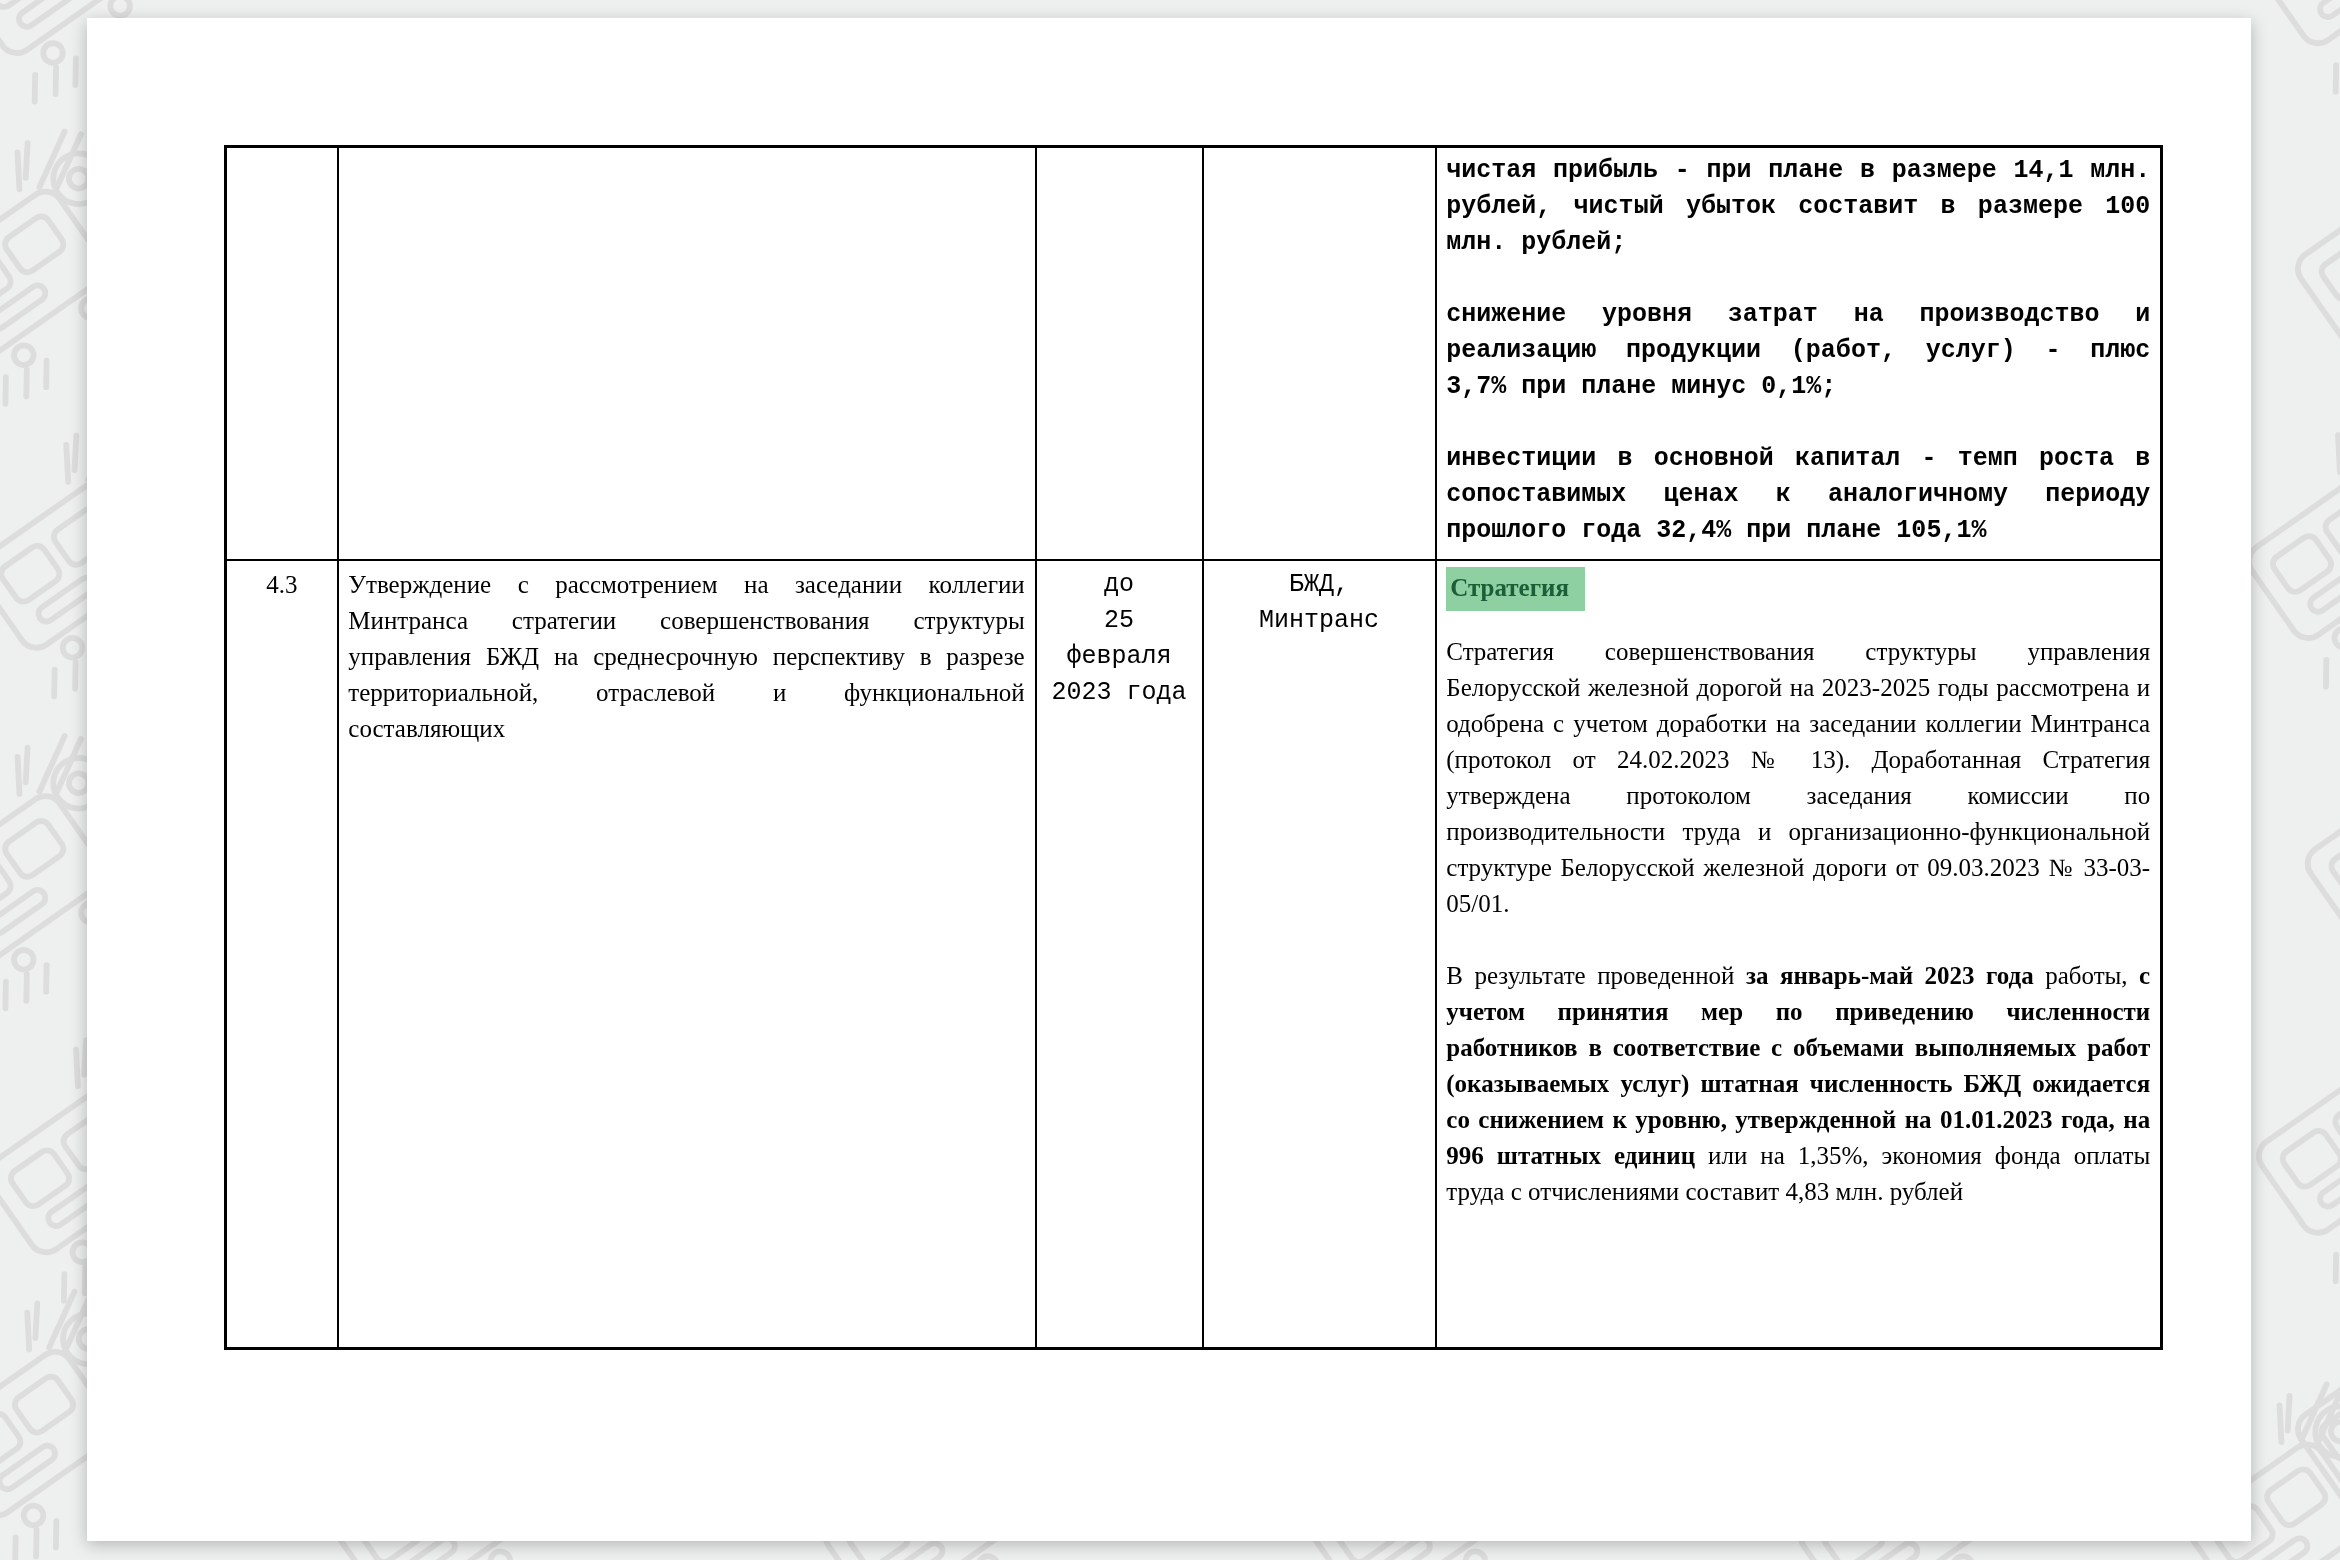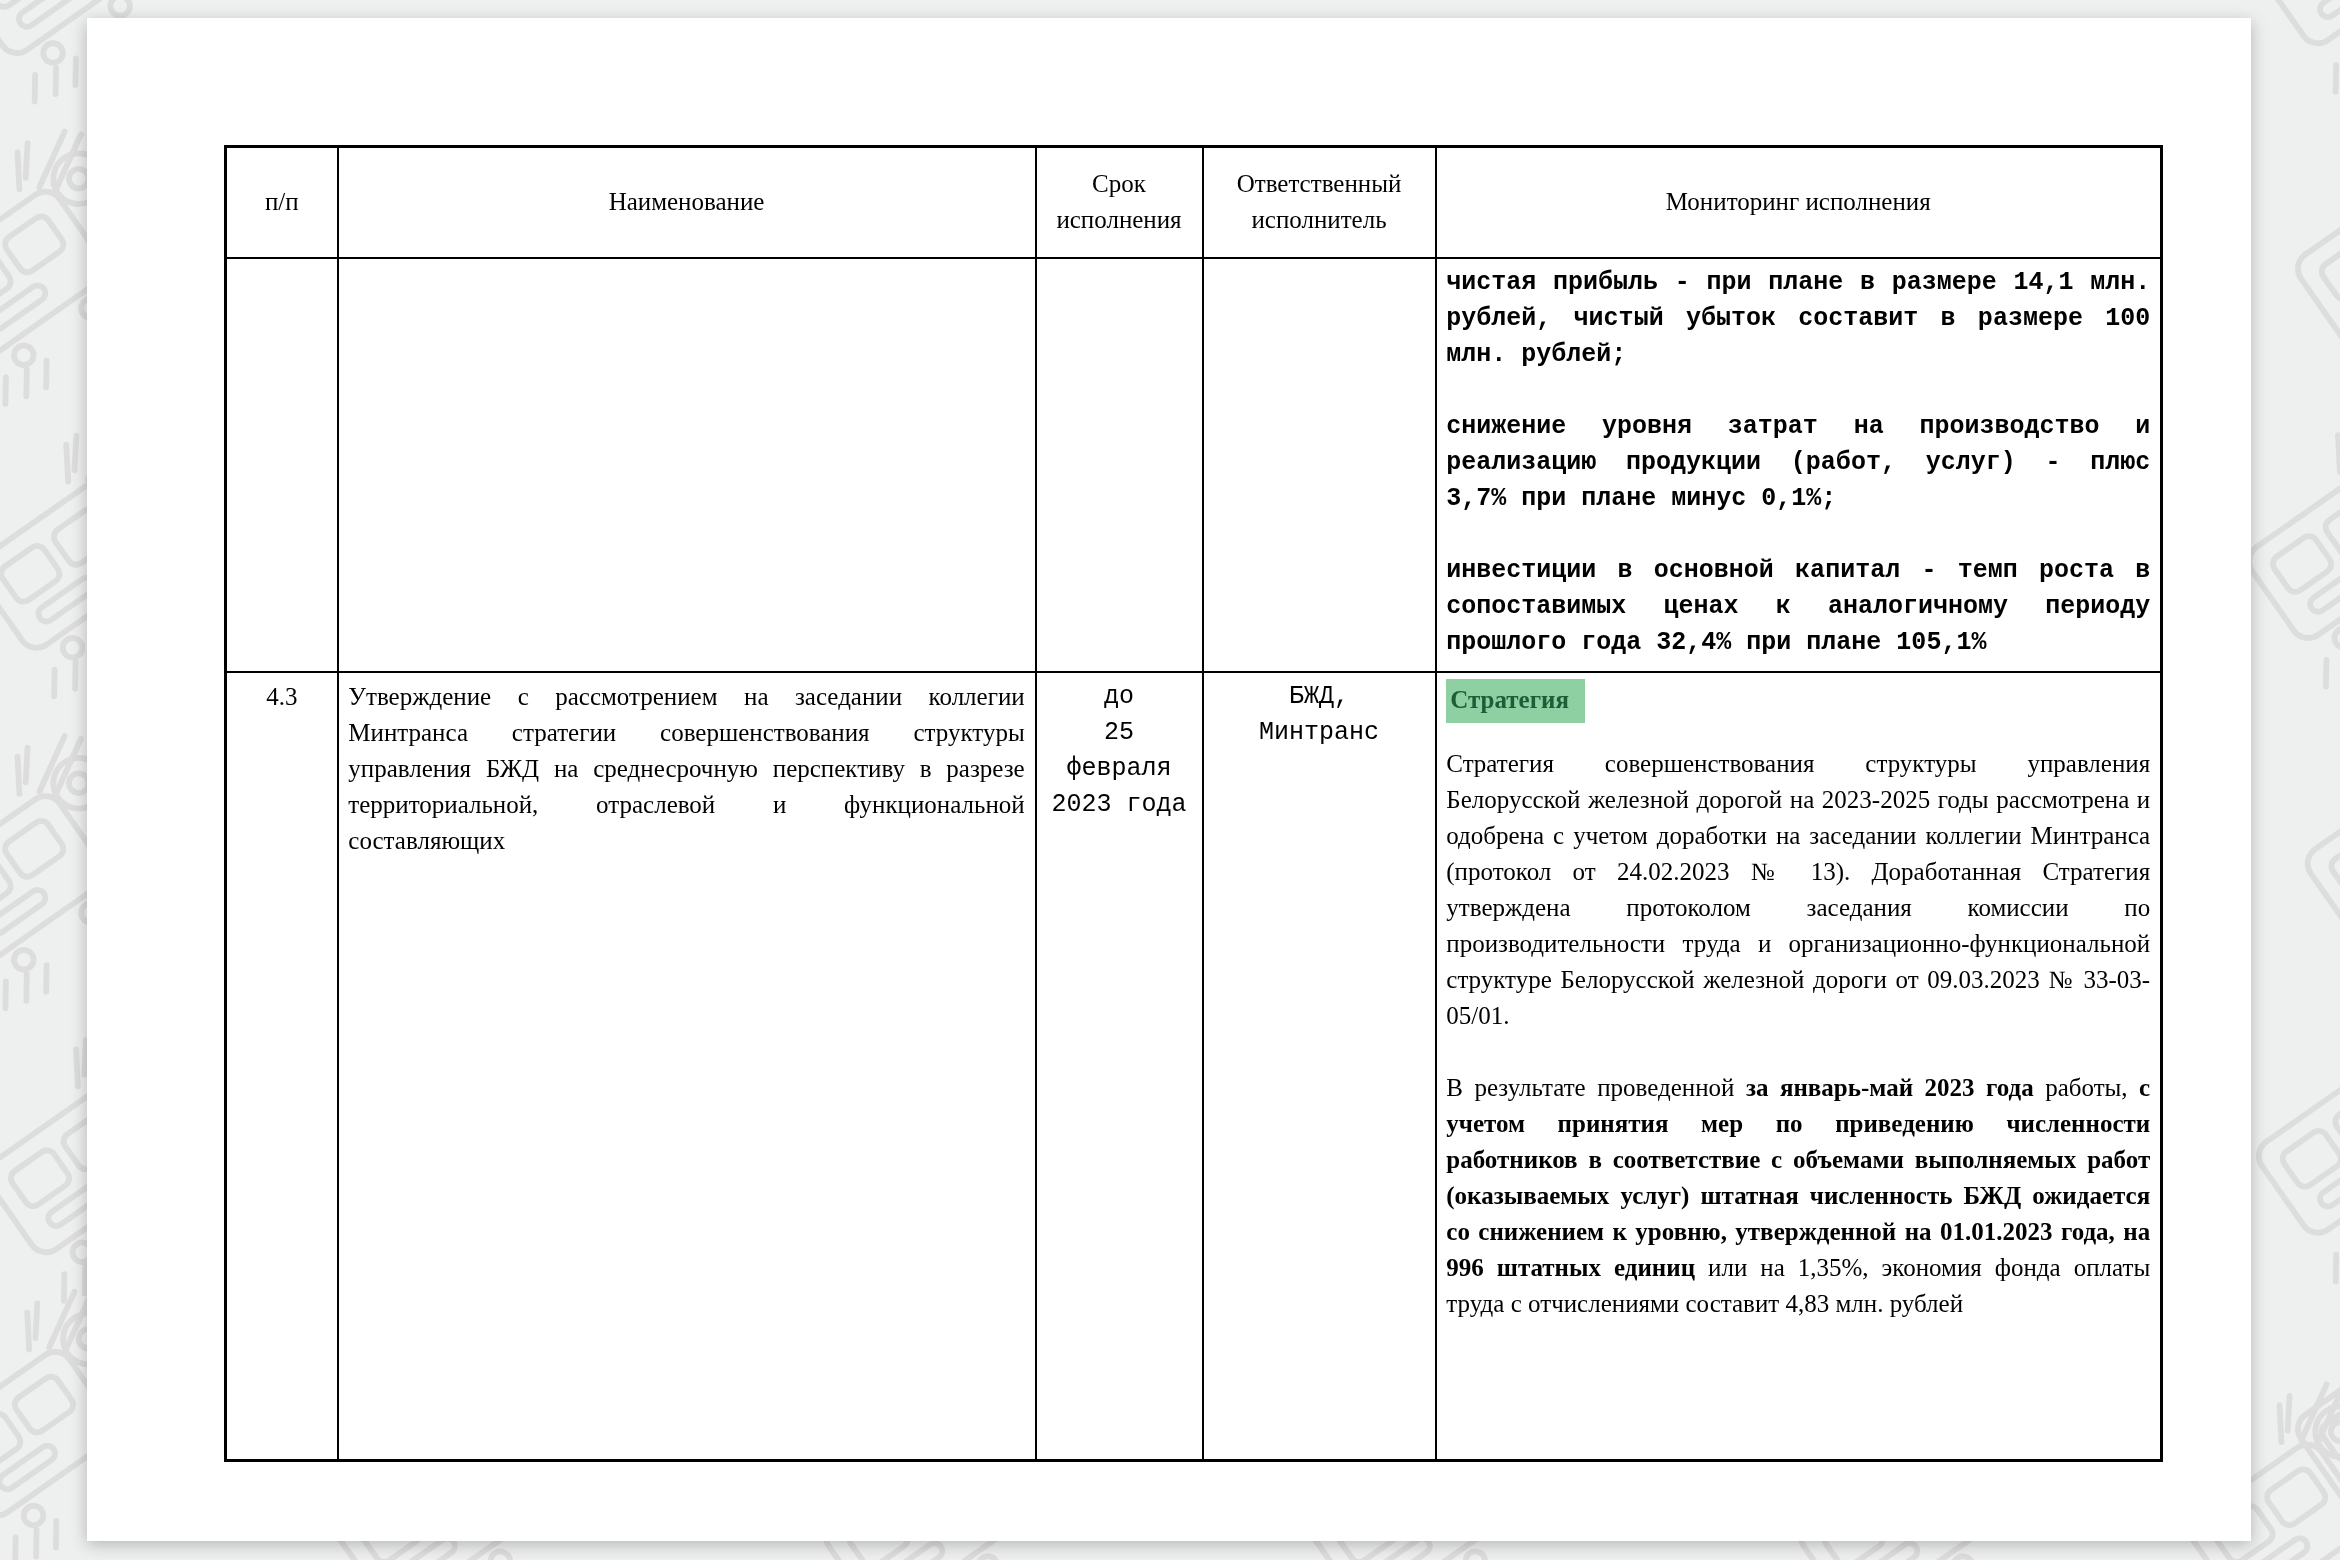--- a/index.html
+++ b/index.html
@@ -100,27 +100,20 @@
 <div class="page">
   <table class="doc-table">
     <colgroup>
       <col style="width:112px">
       <col style="width:698px">
       <col style="width:167px">
       <col style="width:233px">
       <col style="width:726px">
     </colgroup>
     <tbody>
-        <tr class="header-row">
-      <th>п/п</th>
-      <th>Наименование</th>
-      <th>Срок исполнения</th>
-      <th>Ответственный исполнитель</th>
-      <th>Мониторинг исполнения</th>
-    </tr>
     <tr class="row-cont">
       <td class="center"></td>
       <td class="just"></td>
       <td class="center"></td>
       <td class="center"></td>
       <td class="just">
         <div>
               <p class="para"><span class="b">чистая прибыль - при плане в размере 14,1 млн. рублей, чистый убыток составит в размере 100 млн. рублей;</span></p>
               <p class="para"><span class="b">снижение уровня затрат на производство и реализацию продукции (работ, услуг) - плюс 3,7% при плане минус 0,1%;</span></p>
               <p class="para"><span class="b">инвестиции в основной капитал - темп роста в сопоставимых ценах к аналогичному периоду прошлого года 32,4% при плане 105,1%</span></p>

